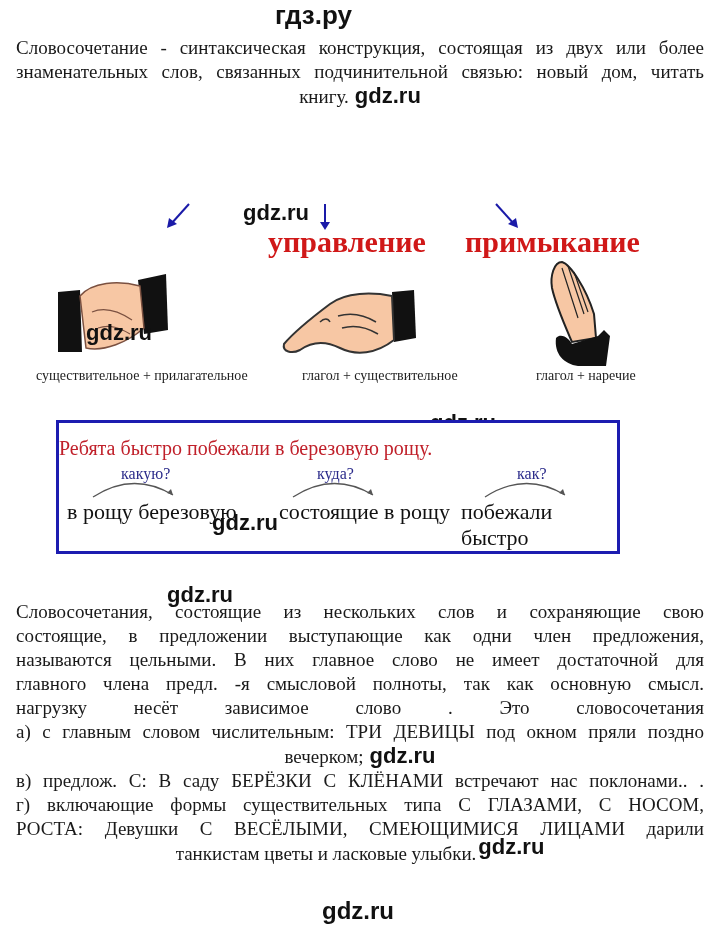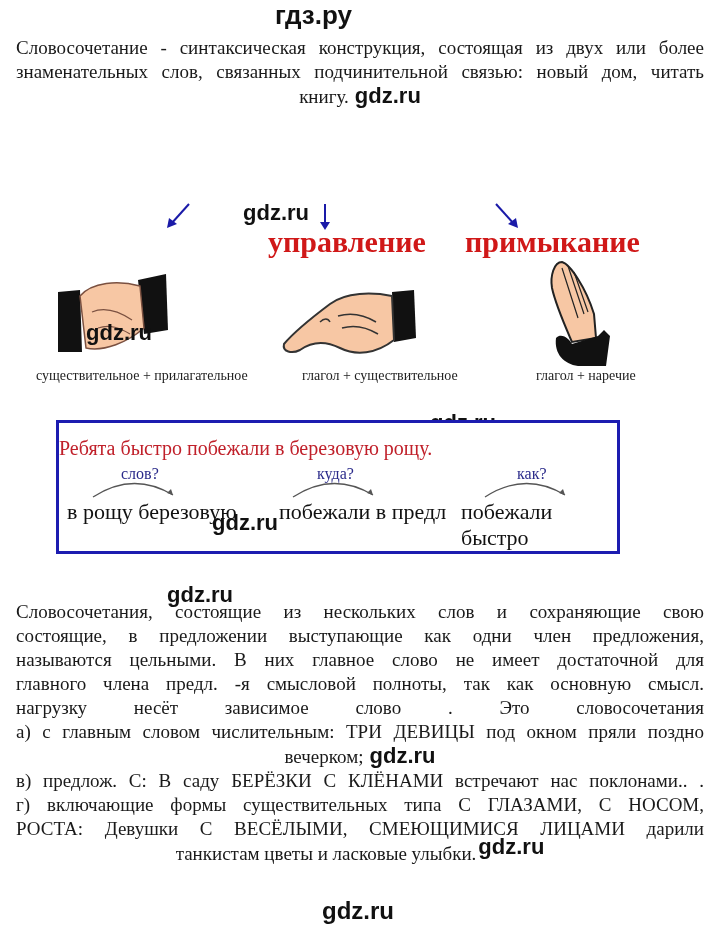--- a/index.html
+++ b/index.html
@@ -82,33 +82,33 @@
 
   <div class="caption" style="left:6px">существительное + прилагательное</div>
   <div class="caption" style="left:272px">глагол + существительное</div>
   <div class="caption" style="left:506px">глагол + наречие</div>
 
   <div class="wm" style="left:400px;top:262px">gdz.ru</div>
 
   <div class="example-box">
     <div class="ex-sentence">Ребята быстро побежали в березовую рощу.</div>
 
-    <div class="ex-q" style="left:62px">слов?</div>
+    <div class="ex-q" style="left:62px">какую?</div>
     <svg class="arc" style="left:30px" width="90" height="22">
         <path d="M4,20 Q44,-6 84,18" fill="none" stroke="#555" stroke-width="1.3"></path>
         <polygon points="84,18 78,16 82,12" fill="#555"></polygon>
       </svg>
     <div class="ex-phrase" style="left:8px">в рощу березовую</div>
 
     <div class="ex-q" style="left:258px">куда?</div>
     <svg class="arc" style="left:230px" width="90" height="22">
         <path d="M4,20 Q44,-6 84,18" fill="none" stroke="#555" stroke-width="1.3"></path>
         <polygon points="84,18 78,16 82,12" fill="#555"></polygon>
       </svg>
-    <div class="ex-phrase" style="left:220px">побежали в предл</div>
+    <div class="ex-phrase" style="left:220px">состоящие в рощу</div>
 
     <div class="ex-q" style="left:458px">как?</div>
     <svg class="arc" style="left:422px" width="90" height="22">
         <path d="M4,20 Q44,-6 84,18" fill="none" stroke="#555" stroke-width="1.3"></path>
         <polygon points="84,18 78,16 82,12" fill="#555"></polygon>
       </svg>
     <div class="ex-phrase" style="left:402px">побежали быстро</div>
   </div>
   <div class="wm" style="left:182px;top:362px">gdz.ru</div>
 </div>

